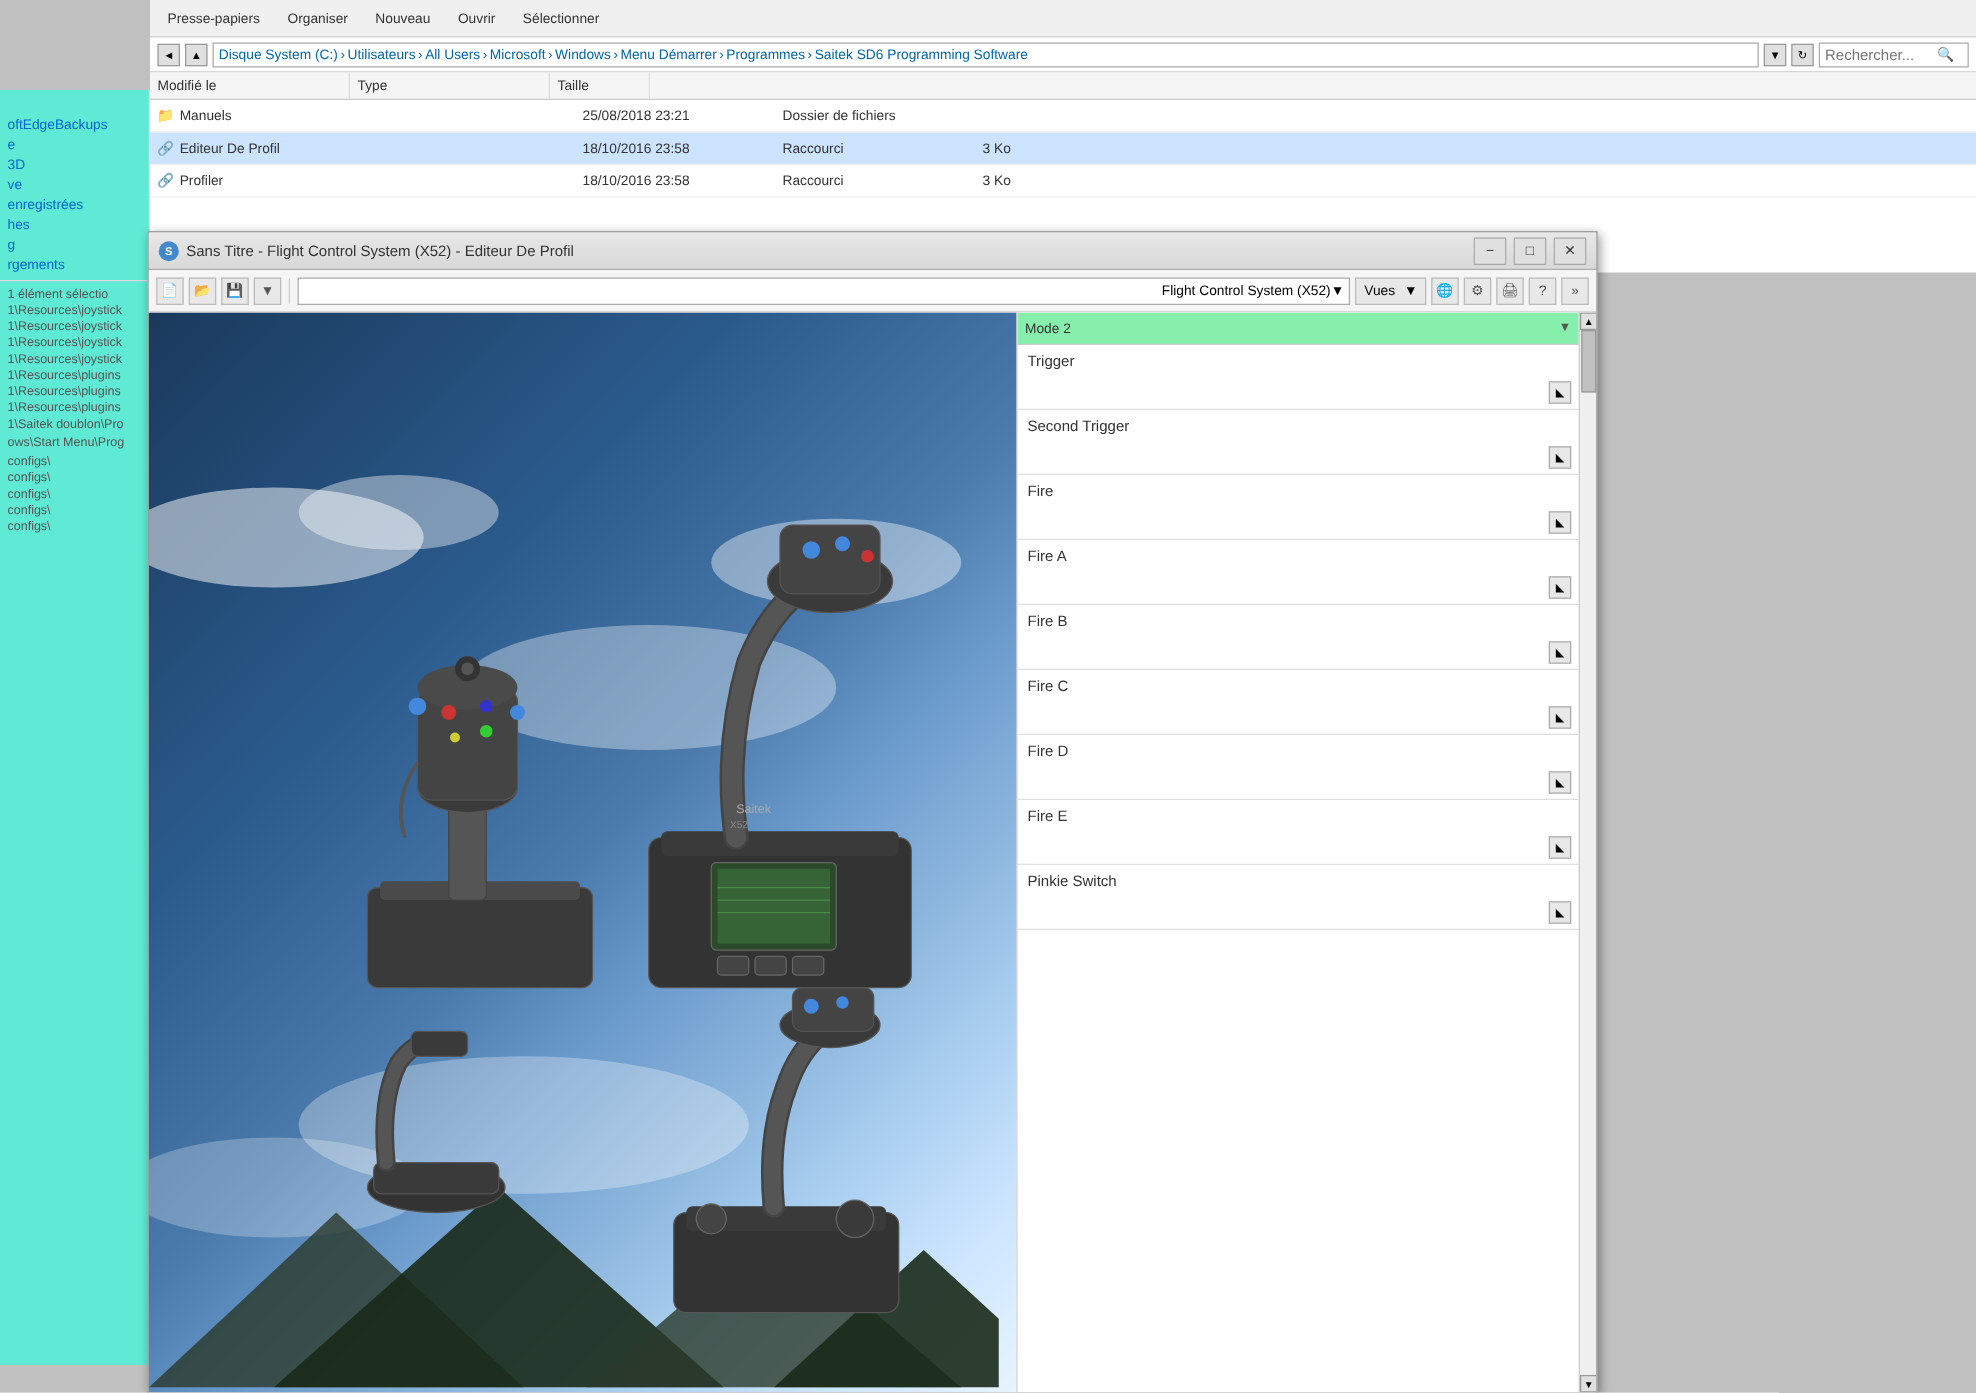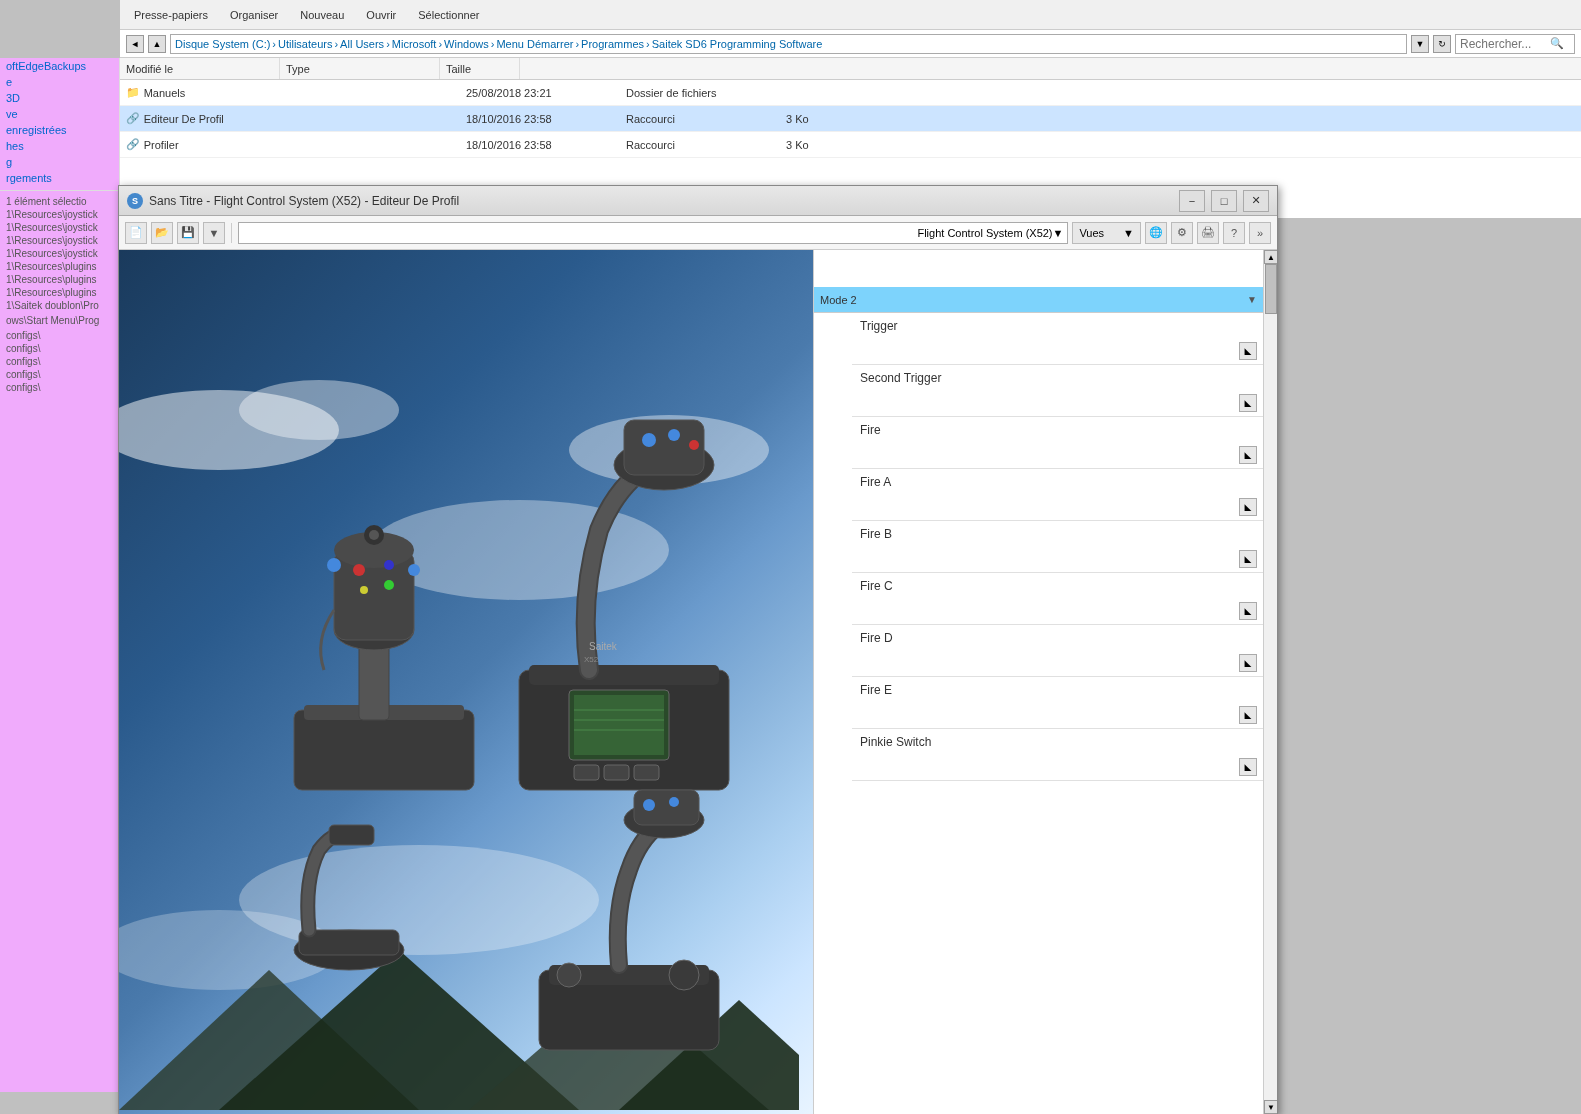--- a/index.html
+++ b/index.html
@@ -206,21 +206,21 @@
       justify-content: flex-end;
       cursor: pointer;
     }
     .vues-btn {
       height: 22px;
       padding: 0 6px;
       background: #e8e8e8;
       border: 1px solid #bbb;
       font-size: 11px;
       cursor: pointer;
-      display: flex; align-items: center; gap: 19px;
+      display: flex; align-items: center; gap: 7px;
     }
 
     
     .app-main {
       flex: 1;
       display: flex;
       overflow: hidden;
     }
 
     
@@ -236,43 +236,41 @@
       width: 450px;
       background: white;
       border-left: 1px solid #ccc;
       display: flex;
       flex-direction: column;
       overflow: hidden;
     }
 
     .mode-selector {
       height: 26px;
-      background: #7dd3fc;
+      background: #86efac;
       border-bottom: 1px solid #ccc;
       display: flex;
       align-items: center;
       padding: 0 6px;
       justify-content: space-between;
-      margin-top: 37px;
     }
     .mode-label {
       font-size: 11px;
       color: #333;
     }
     .mode-dropdown-icon {
       cursor: pointer;
       font-size: 10px;
       color: #555;
     }
 
     
     .button-list {
       flex: 1;
       overflow-y: auto;
-      margin-left: 38px;
     }
     .button-list::-webkit-scrollbar { width: 14px; }
     .button-list::-webkit-scrollbar-track { background: #f0f0f0; }
     .button-list::-webkit-scrollbar-thumb { background: #bbb; border: 1px solid #999; }
 
     .btn-entry {
       border-bottom: 1px solid #e0e0e0;
       min-height: 52px;
       position: relative;
       padding: 6px 30px 6px 8px;
@@ -294,27 +292,27 @@
       background: #e8e8e8;
       border: 1px solid #aaa;
       display: flex; align-items: center; justify-content: center;
       font-size: 9px;
       cursor: pointer;
     }
 
     
     .left-panel {
       position: absolute;
-      top: 58px; left: 0;
+      top: 72px; left: 0;
       width: 120px;
       bottom: 22px;
-      background: #f0abfc;
+      background: #5eead4;
       border-right: 1px solid #ddd;
       overflow: hidden;
-      padding: 0 0;
+      padding: 20px 0;
     }
     .left-panel-item {
       font-size: 11px;
       color: #0066cc;
       padding: 2px 6px;
       cursor: pointer;
       white-space: nowrap;
       overflow: hidden;
       text-overflow: ellipsis;
     }

